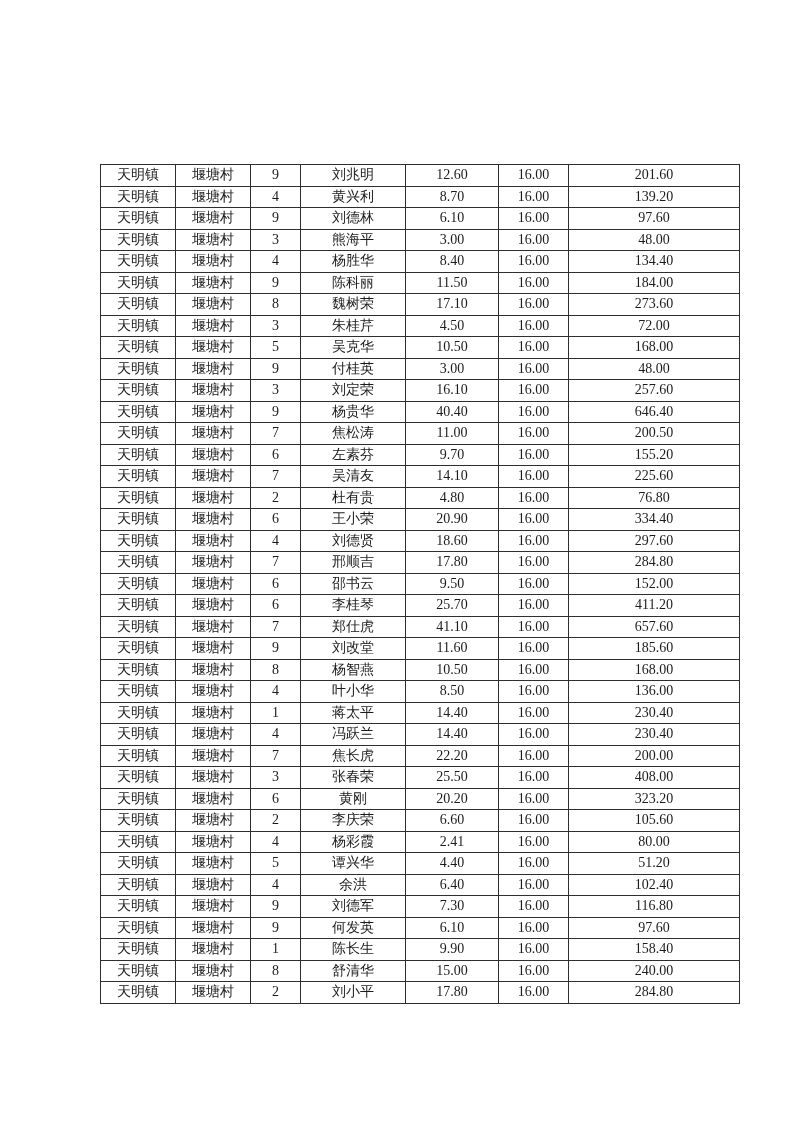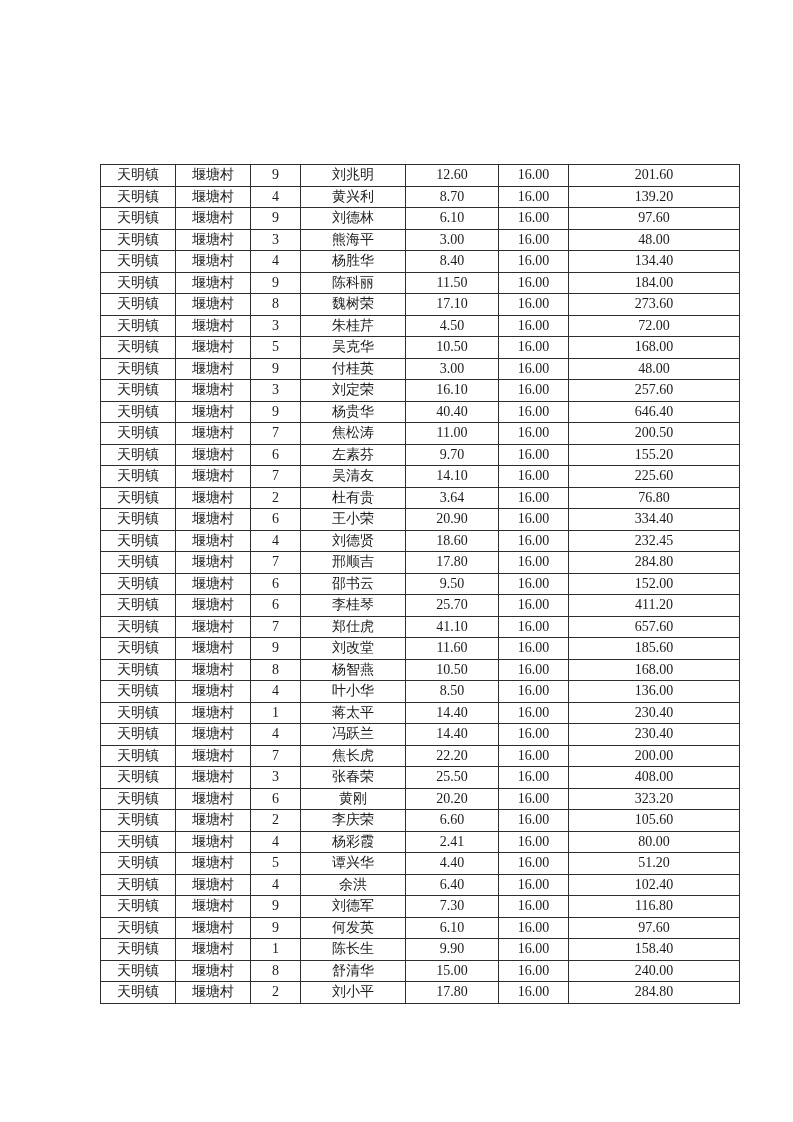--- a/index.html
+++ b/index.html
@@ -185,41 +185,41 @@
           <td>吴清友</td>
           <td>14.10</td>
           <td>16.00</td>
           <td>225.60</td>
         </tr>
         <tr>
           <td>天明镇</td>
           <td>堰塘村</td>
           <td>2</td>
           <td>杜有贵</td>
-          <td>3.64</td>
+          <td>4.80</td>
           <td>16.00</td>
           <td>76.80</td>
         </tr>
         <tr>
           <td>天明镇</td>
           <td>堰塘村</td>
           <td>6</td>
           <td>王小荣</td>
           <td>20.90</td>
           <td>16.00</td>
           <td>334.40</td>
         </tr>
         <tr>
           <td>天明镇</td>
           <td>堰塘村</td>
           <td>4</td>
           <td>刘德贤</td>
           <td>18.60</td>
           <td>16.00</td>
-          <td>232.45</td>
+          <td>297.60</td>
         </tr>
         <tr>
           <td>天明镇</td>
           <td>堰塘村</td>
           <td>7</td>
           <td>邢顺吉</td>
           <td>17.80</td>
           <td>16.00</td>
           <td>284.80</td>
         </tr>

